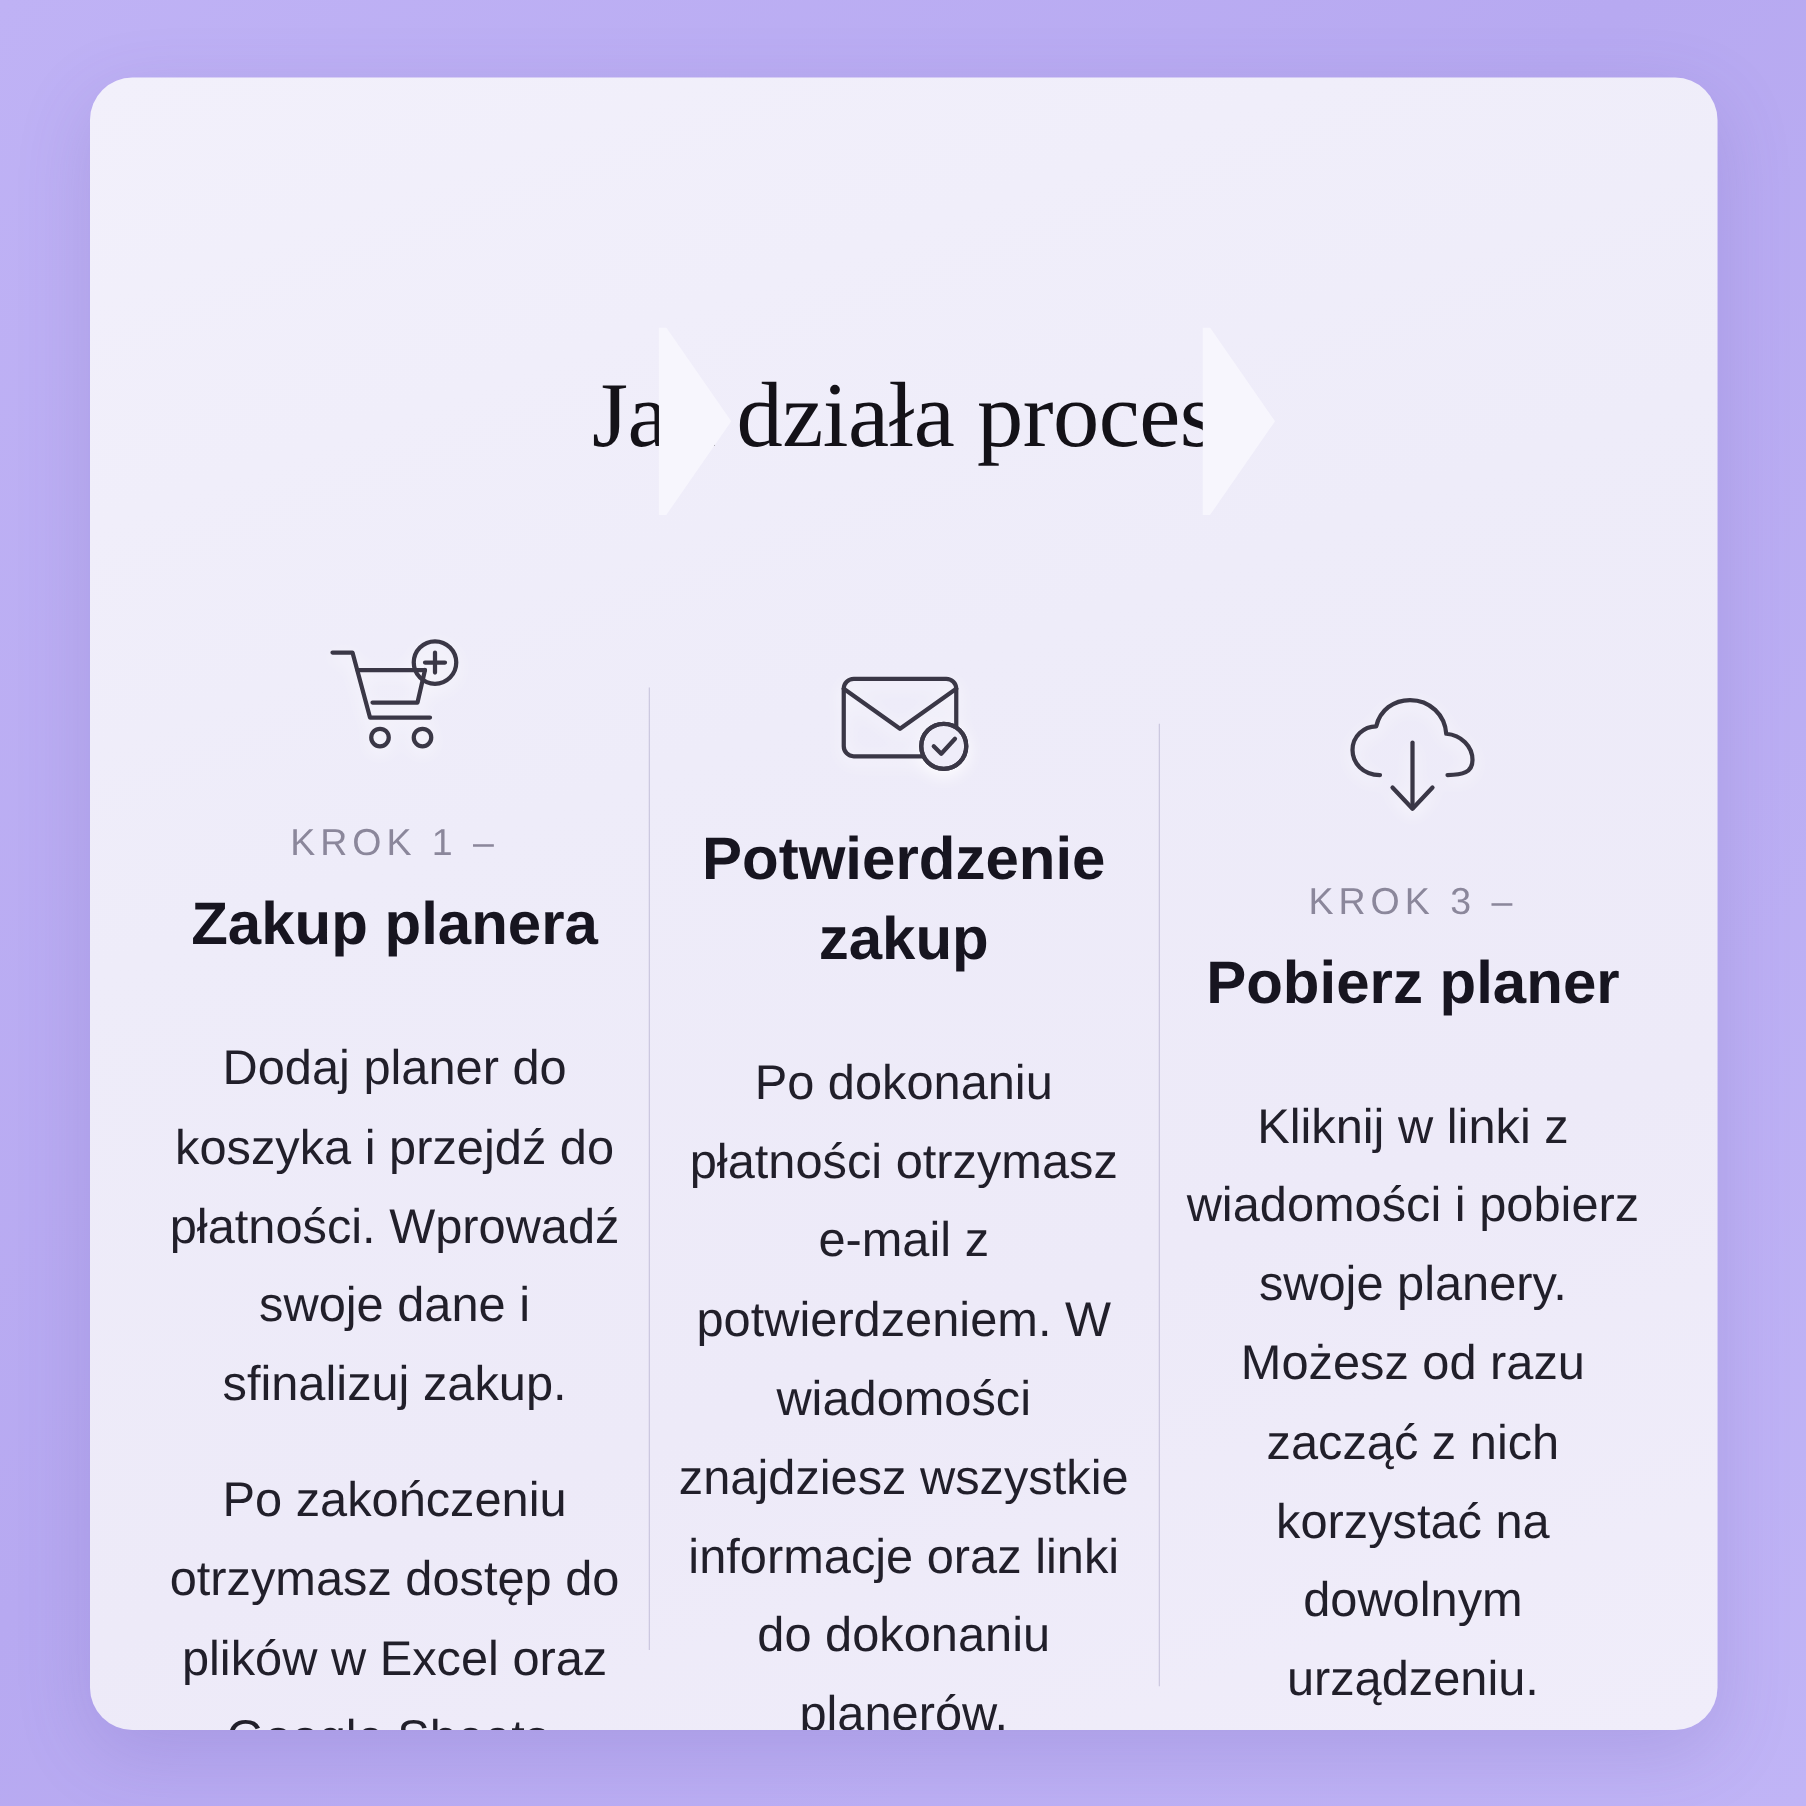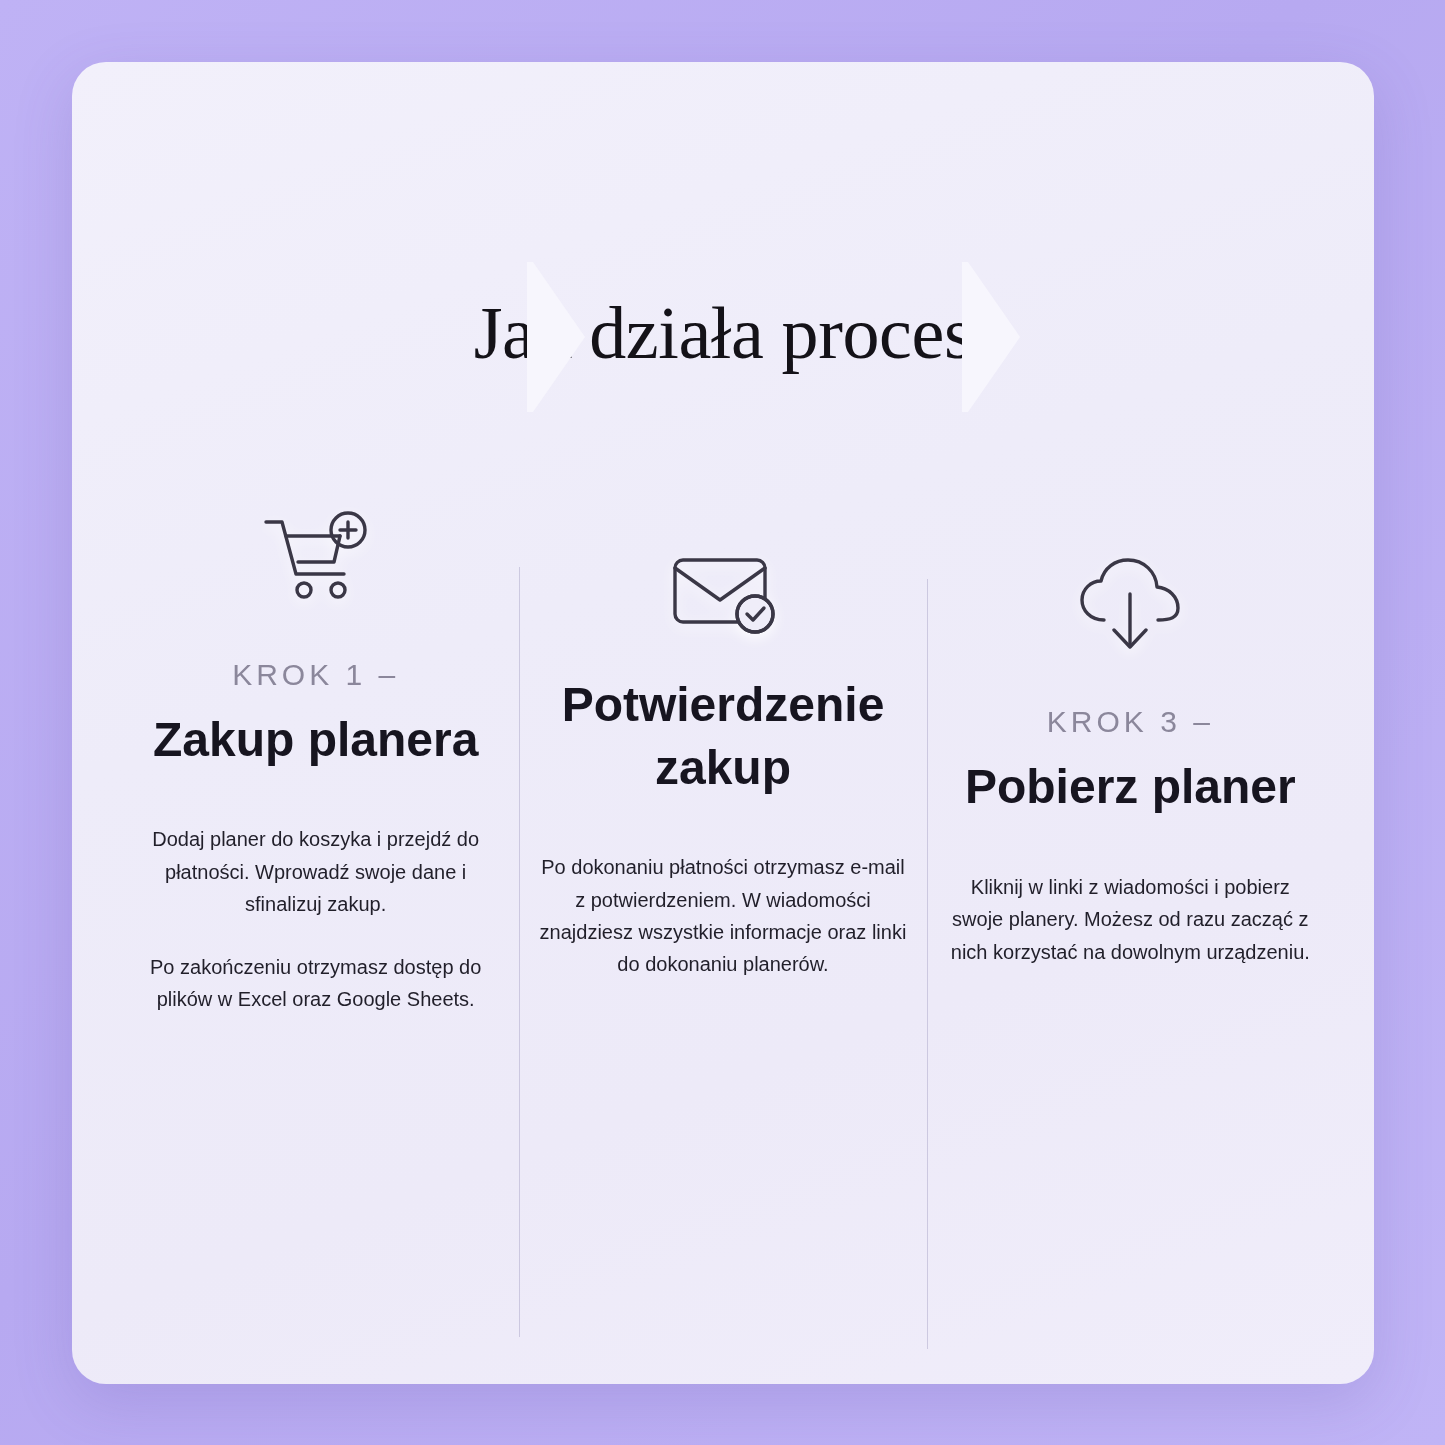--- a/index.html
+++ b/index.html
@@ -102,21 +102,21 @@
   .step-title {
     margin-top: 16px;
     font-size: 48px;
     line-height: 1.32;
     color: #171520;
     font-weight: 700;
   }
 
   .step-body {
     margin-top: 52px;
-    font-size: 20px;
+    font-size: 39px;
     line-height: 1.62;
     color: #211f2a;
     font-weight: 400;
   }
   .step-body p {
     margin: 0 0 30px 0;
   }
   .step-body p:last-child { margin-bottom: 0; }
 
   

